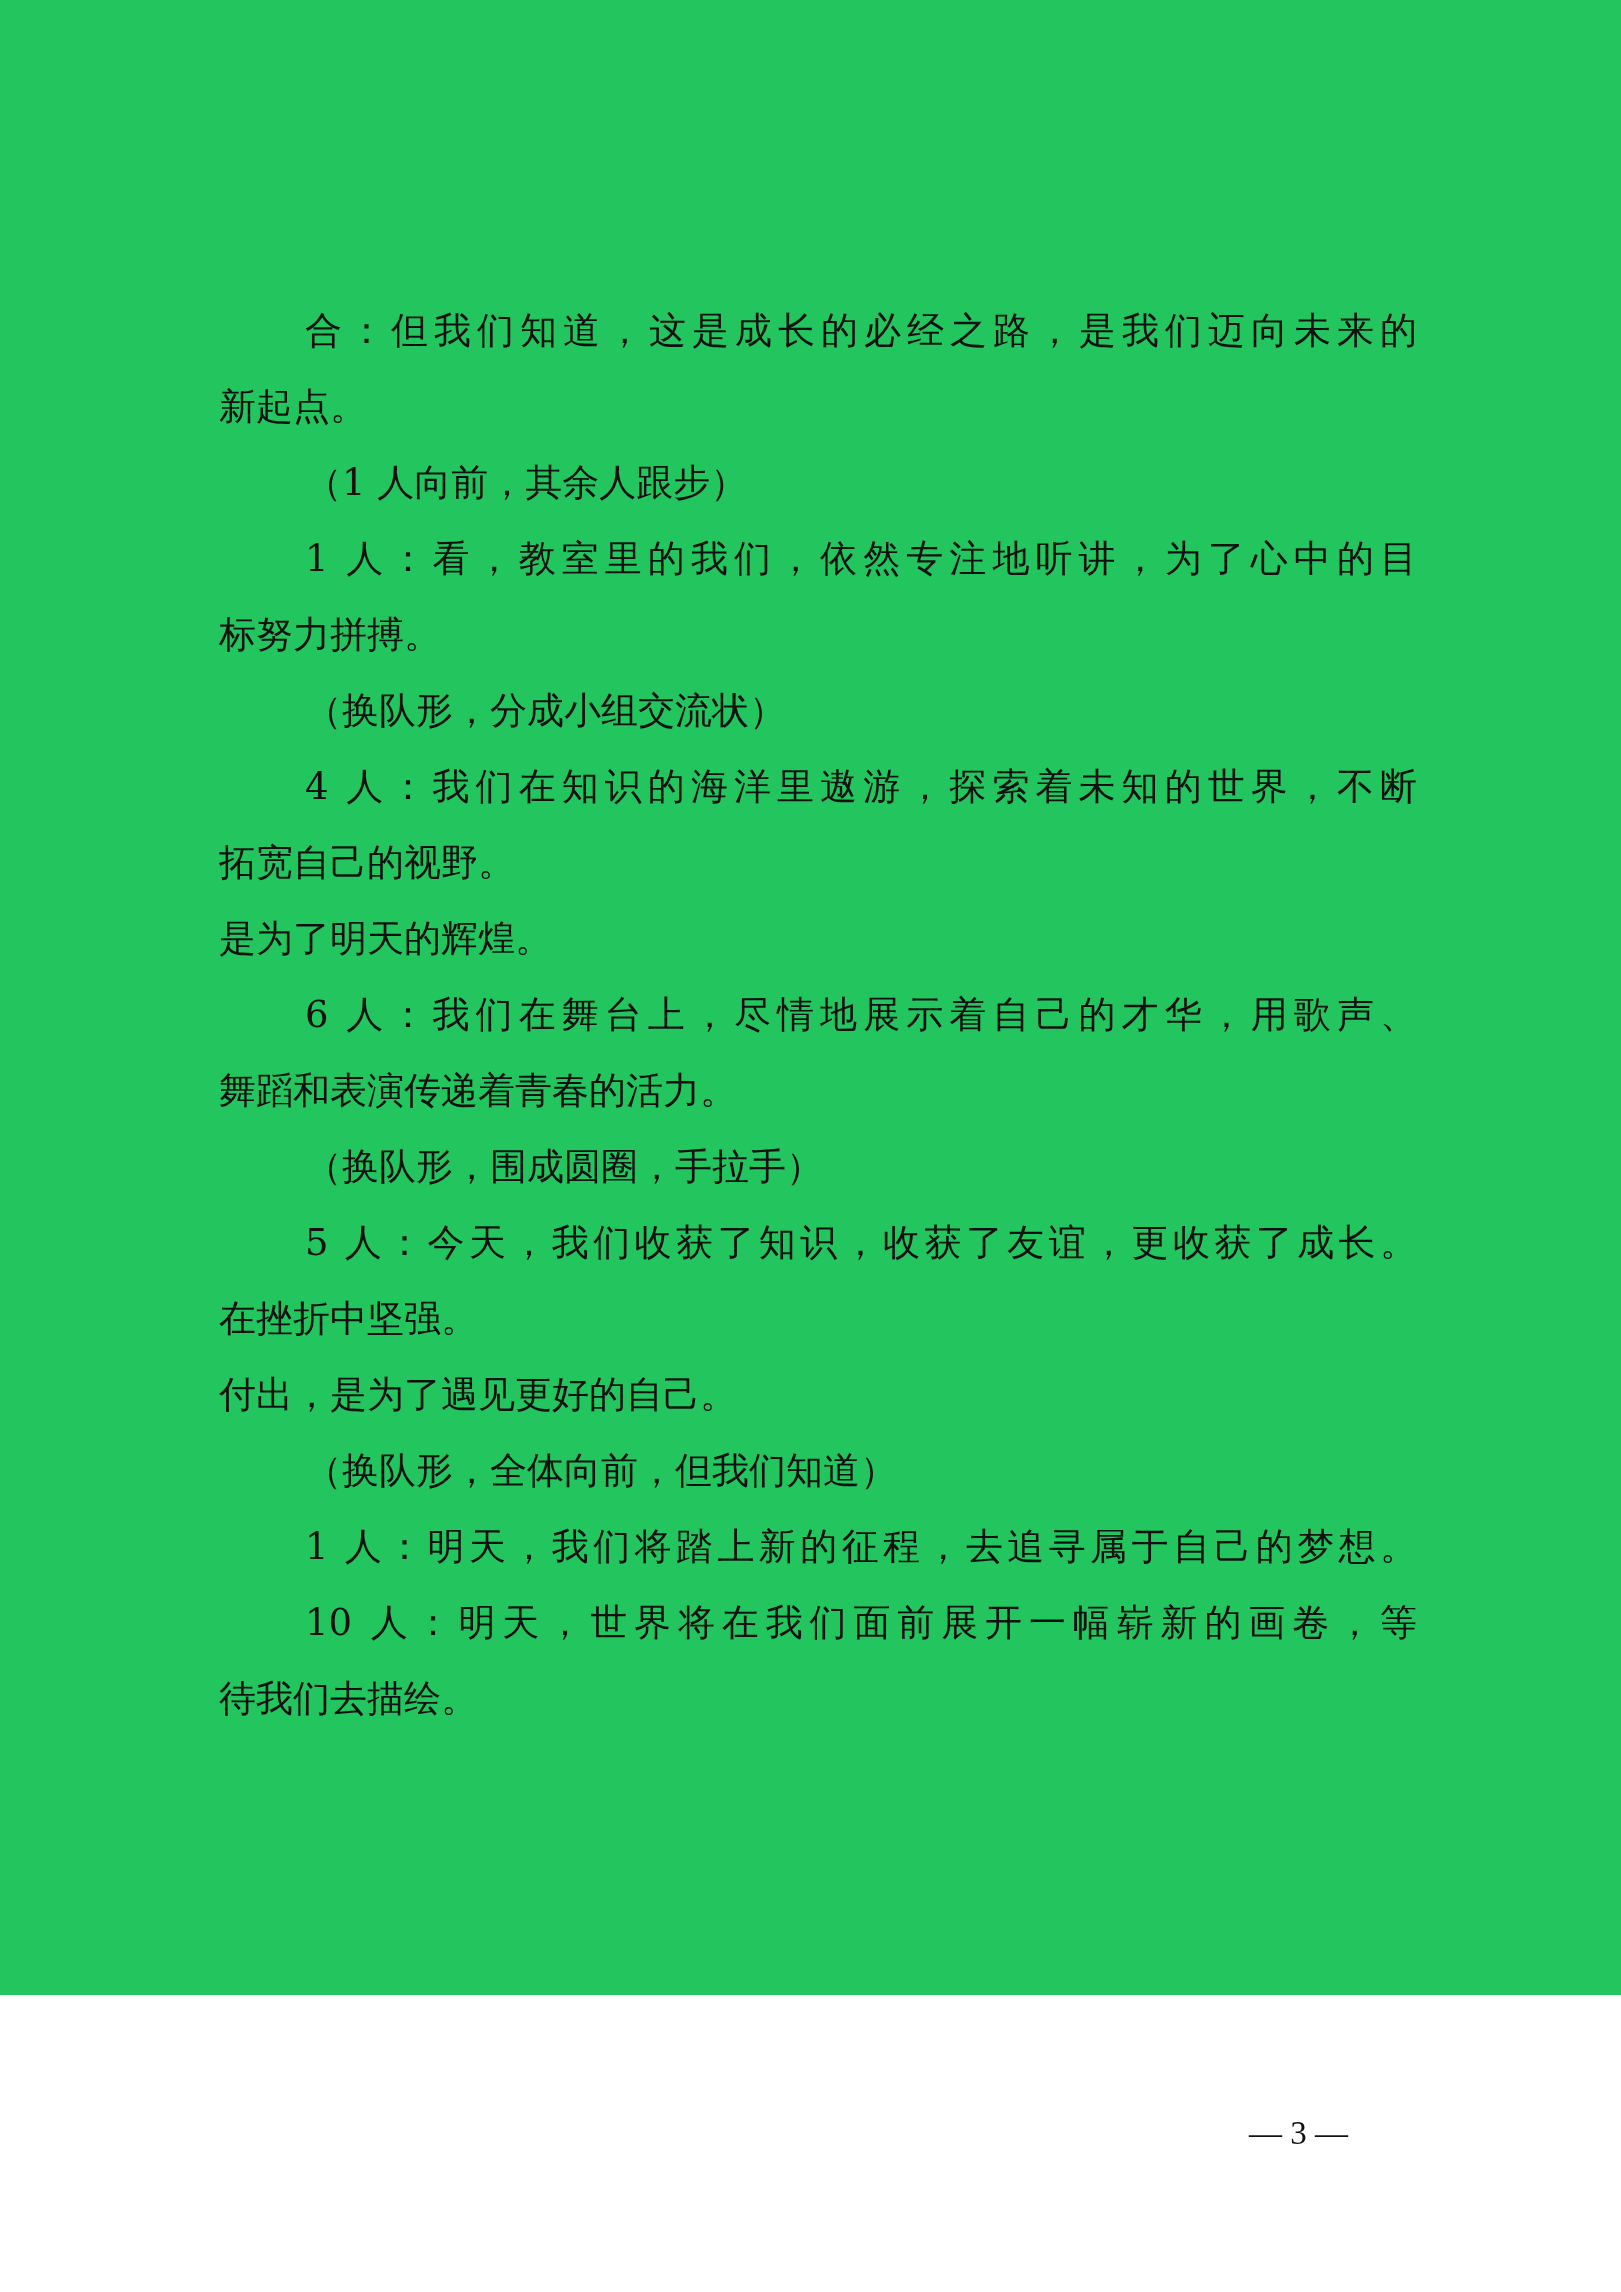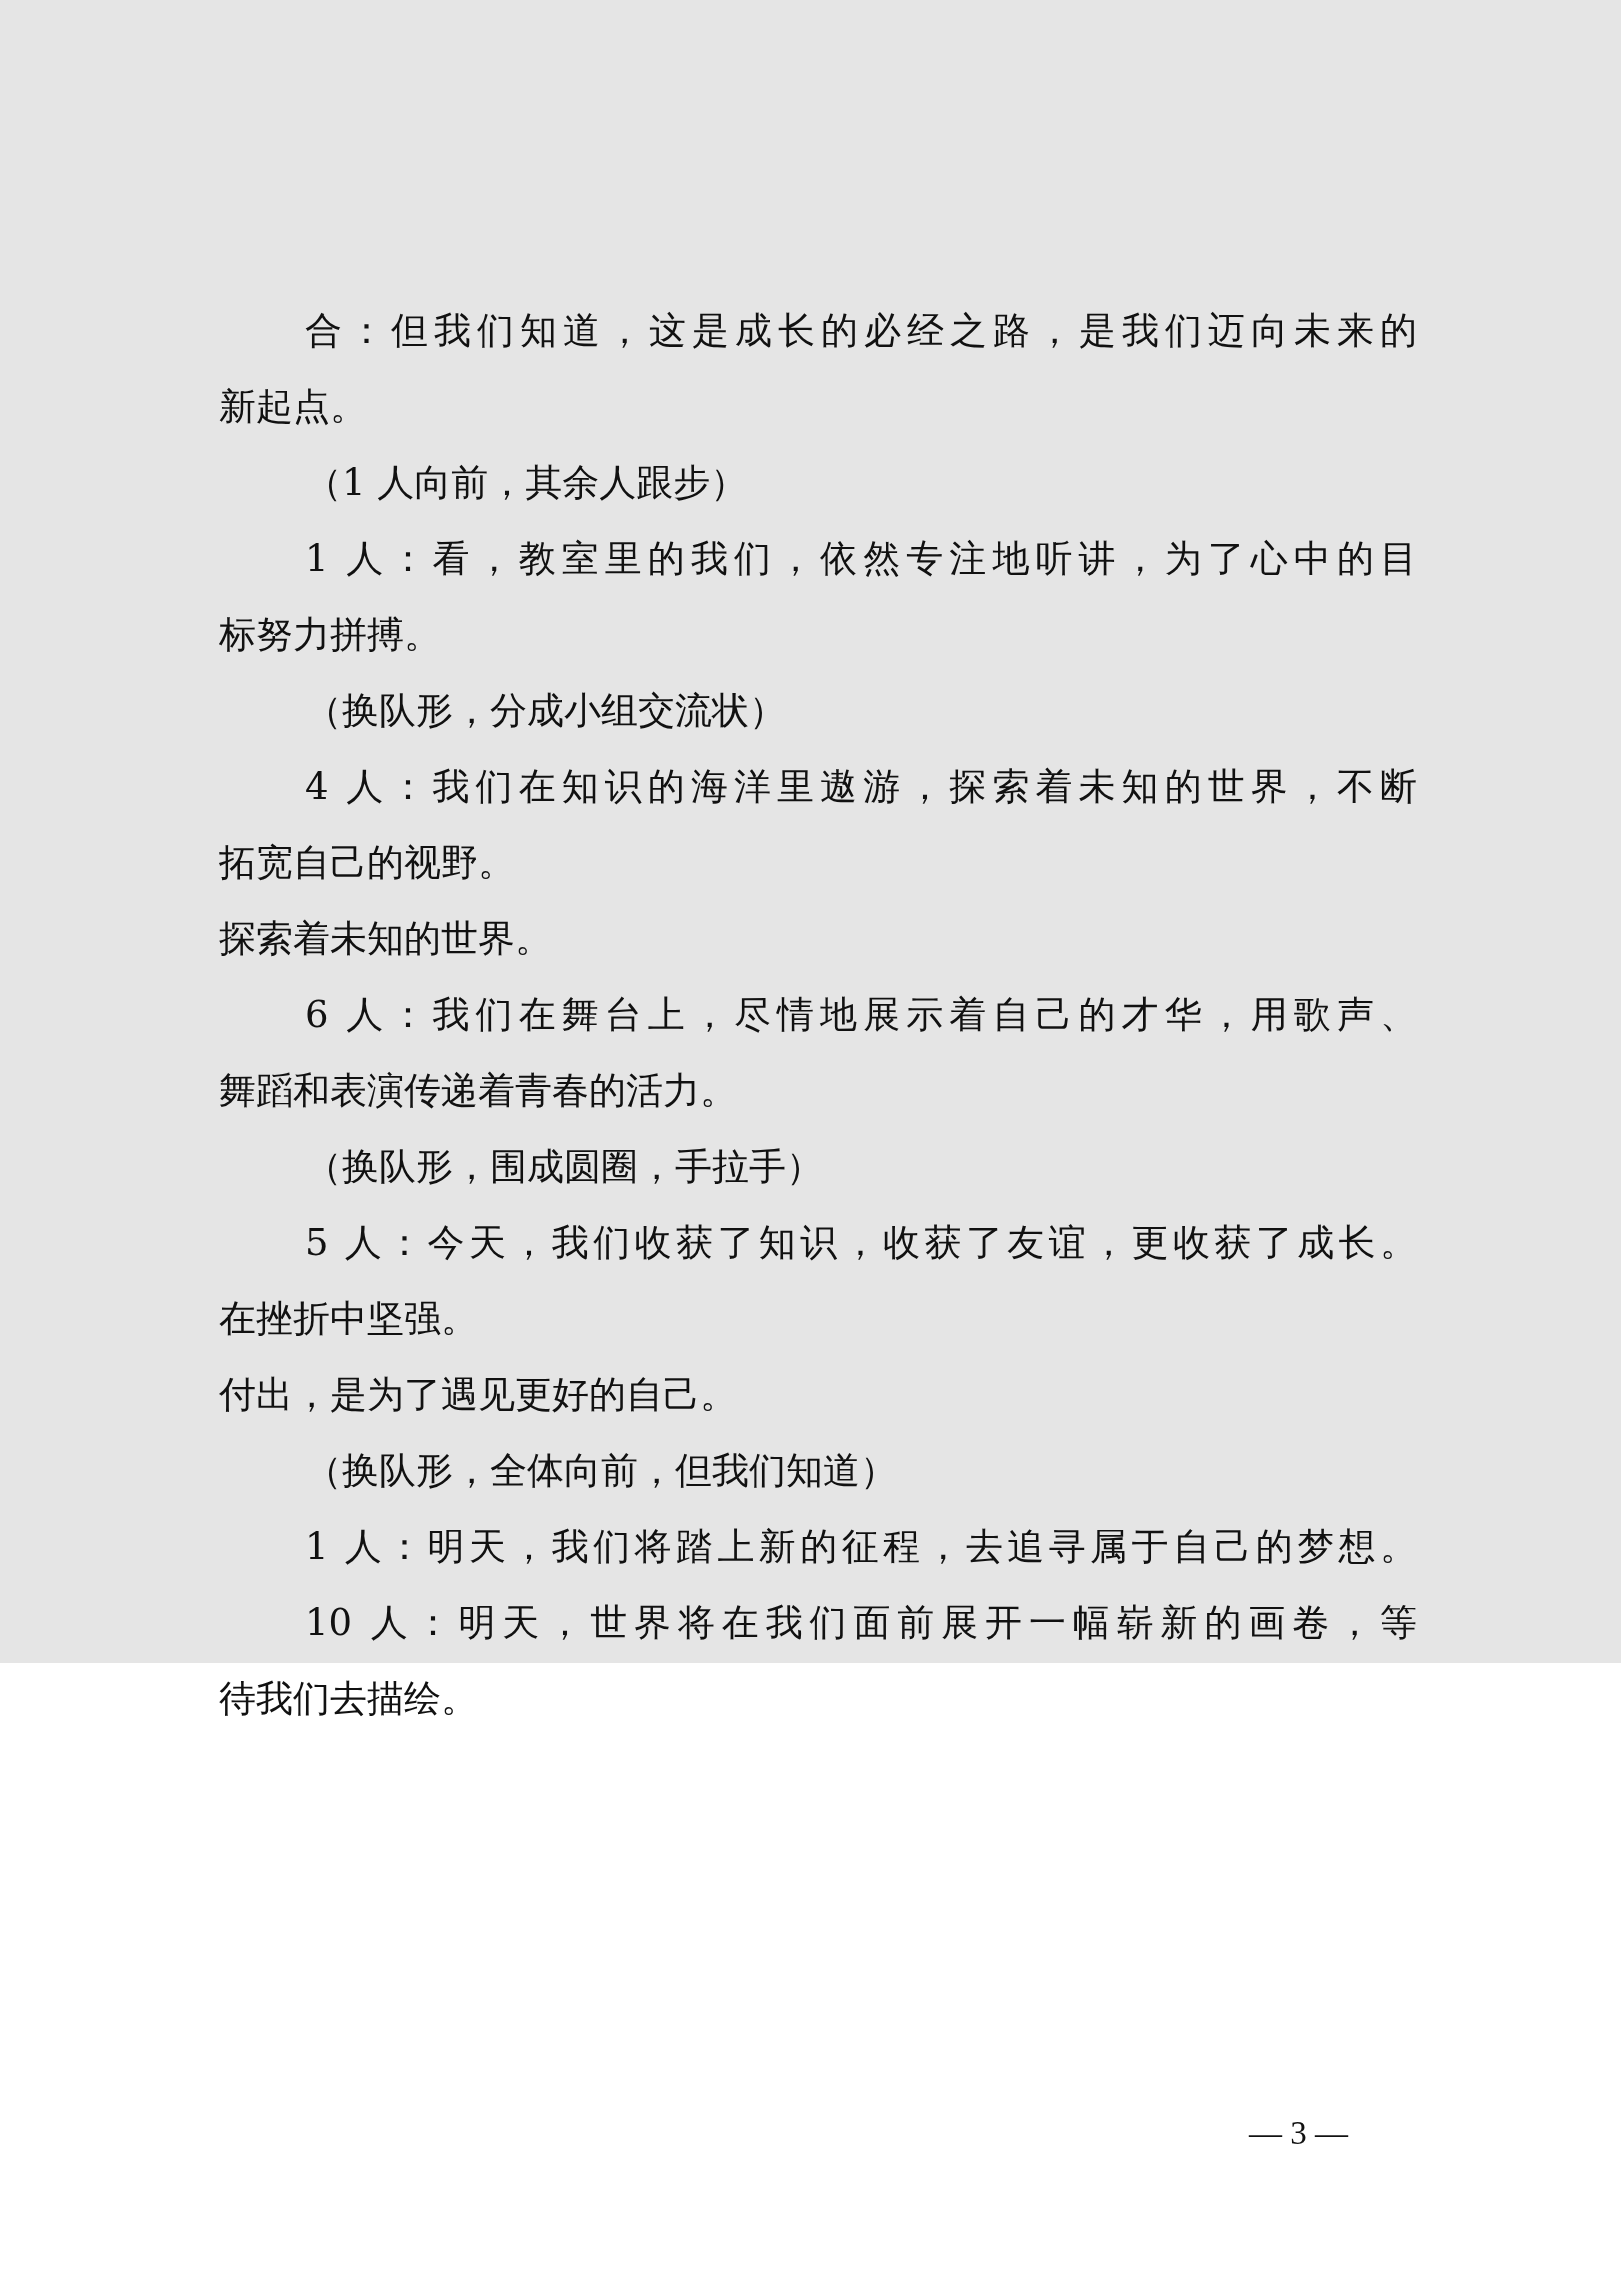--- a/index.html
+++ b/index.html
@@ -13,22 +13,22 @@
       position: relative;
       overflow: hidden;
       color: #111111;
       font-family: "DejaVu Serif", "Liberation Serif", serif;
     }
     .page {
       position: absolute;
       left: 0;
       top: 0;
       width: 1621px;
-      height: 1663px;
-      background: #e5e5e5;
+      height: 1995px;
+      background: #22c55e;
     }
     .body-text {
       position: absolute;
       left: 219px;
       top: 293px;
       width: 1198px;
     }
     .line {
       height: 76px;
       line-height: 76px;
@@ -65,21 +65,21 @@
 <div class="page">
   <div class="body-text">
     <div class="line indent full">合：但我们知道，这是成长的必经之路，是我们迈向未来的</div>
     <div class="line">新起点。</div>
     <div class="line indent">（1 人向前，其余人跟步）</div>
     <div class="line indent full">1 人：看，教室里的我们，依然专注地听讲，为了心中的目</div>
     <div class="line">标努力拼搏。</div>
     <div class="line indent">（换队形，分成小组交流状）</div>
     <div class="line indent full">4 人：我们在知识的海洋里遨游，探索着未知的世界，不断</div>
     <div class="line">拓宽自己的视野。</div>
-    <div class="line">探索着未知的世界。</div>
+    <div class="line">是为了明天的辉煌。</div>
     <div class="line indent full">6 人：我们在舞台上，尽情地展示着自己的才华，用歌声、</div>
     <div class="line">舞蹈和表演传递着青春的活力。</div>
     <div class="line indent">（换队形，围成圆圈，手拉手）</div>
     <div class="line indent full">5 人：今天，我们收获了知识，收获了友谊，更收获了成长。</div>
     <div class="line">在挫折中坚强。</div>
     <div class="line">付出，是为了遇见更好的自己。</div>
     <div class="line indent">（换队形，全体向前，但我们知道）</div>
     <div class="line indent full">1 人：明天，我们将踏上新的征程，去追寻属于自己的梦想。</div>
     <div class="line indent full">10 人：明天，世界将在我们面前展开一幅崭新的画卷，等</div>
     <div class="line">待我们去描绘。</div>

